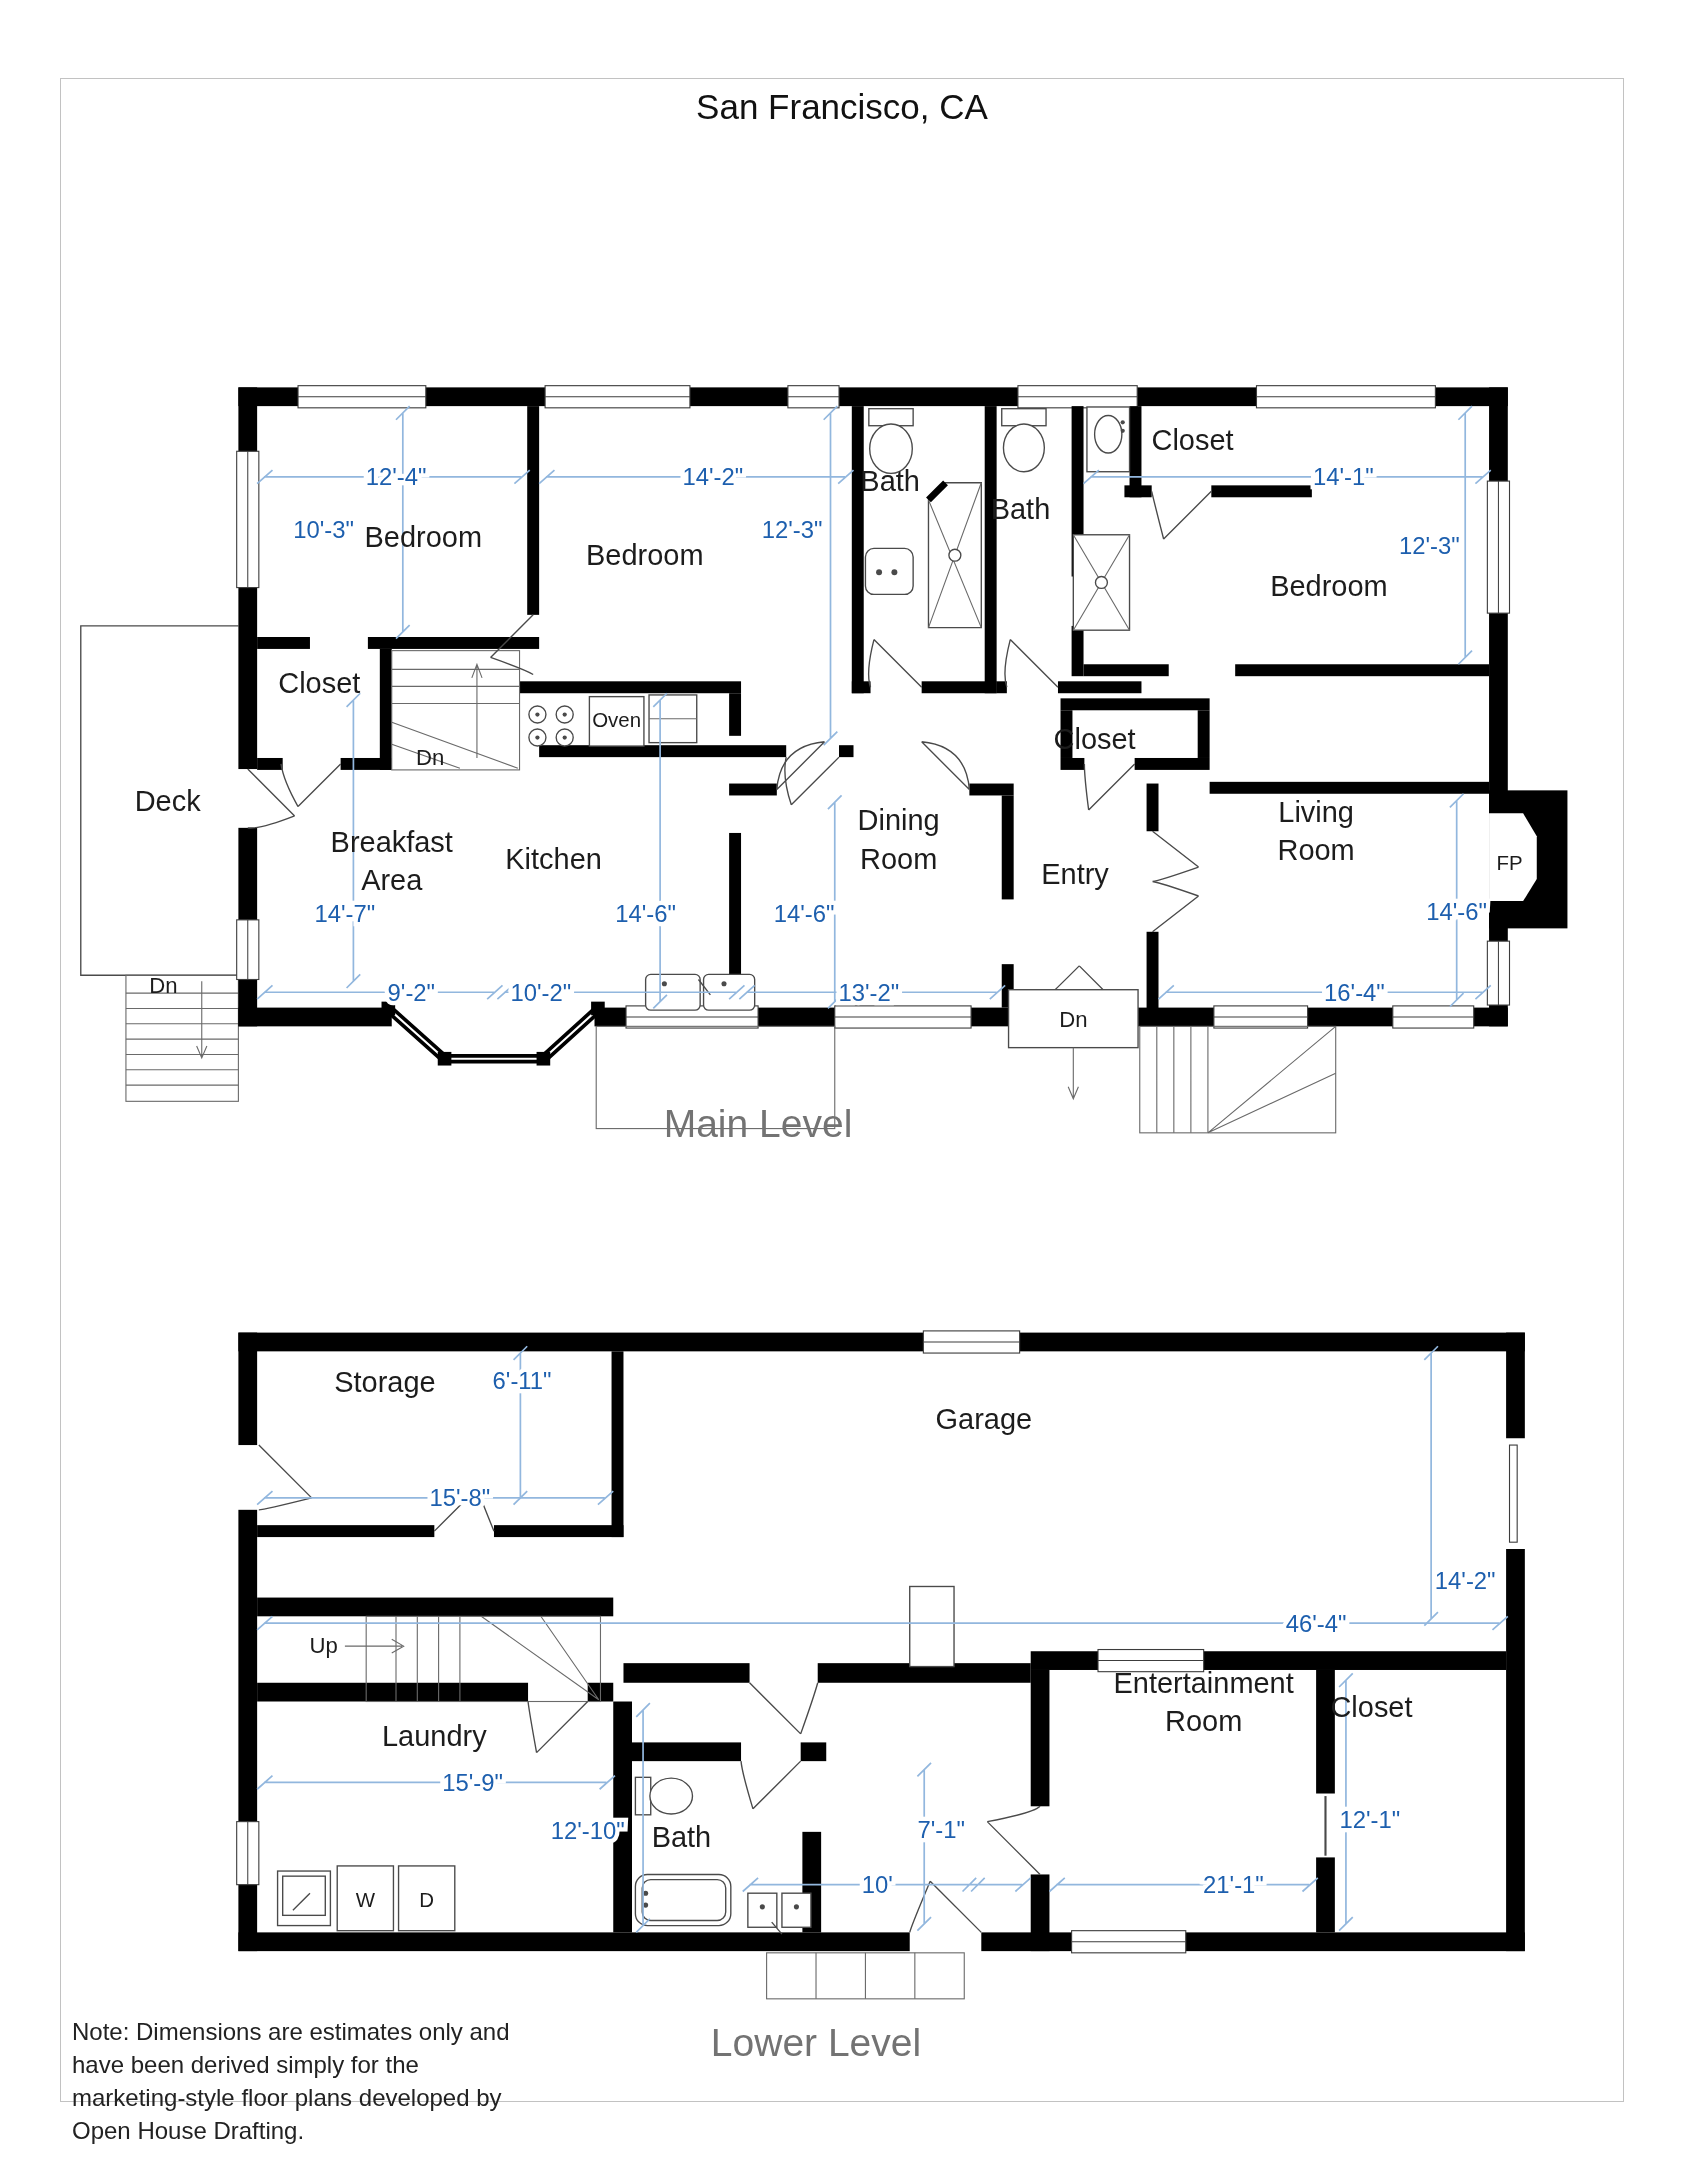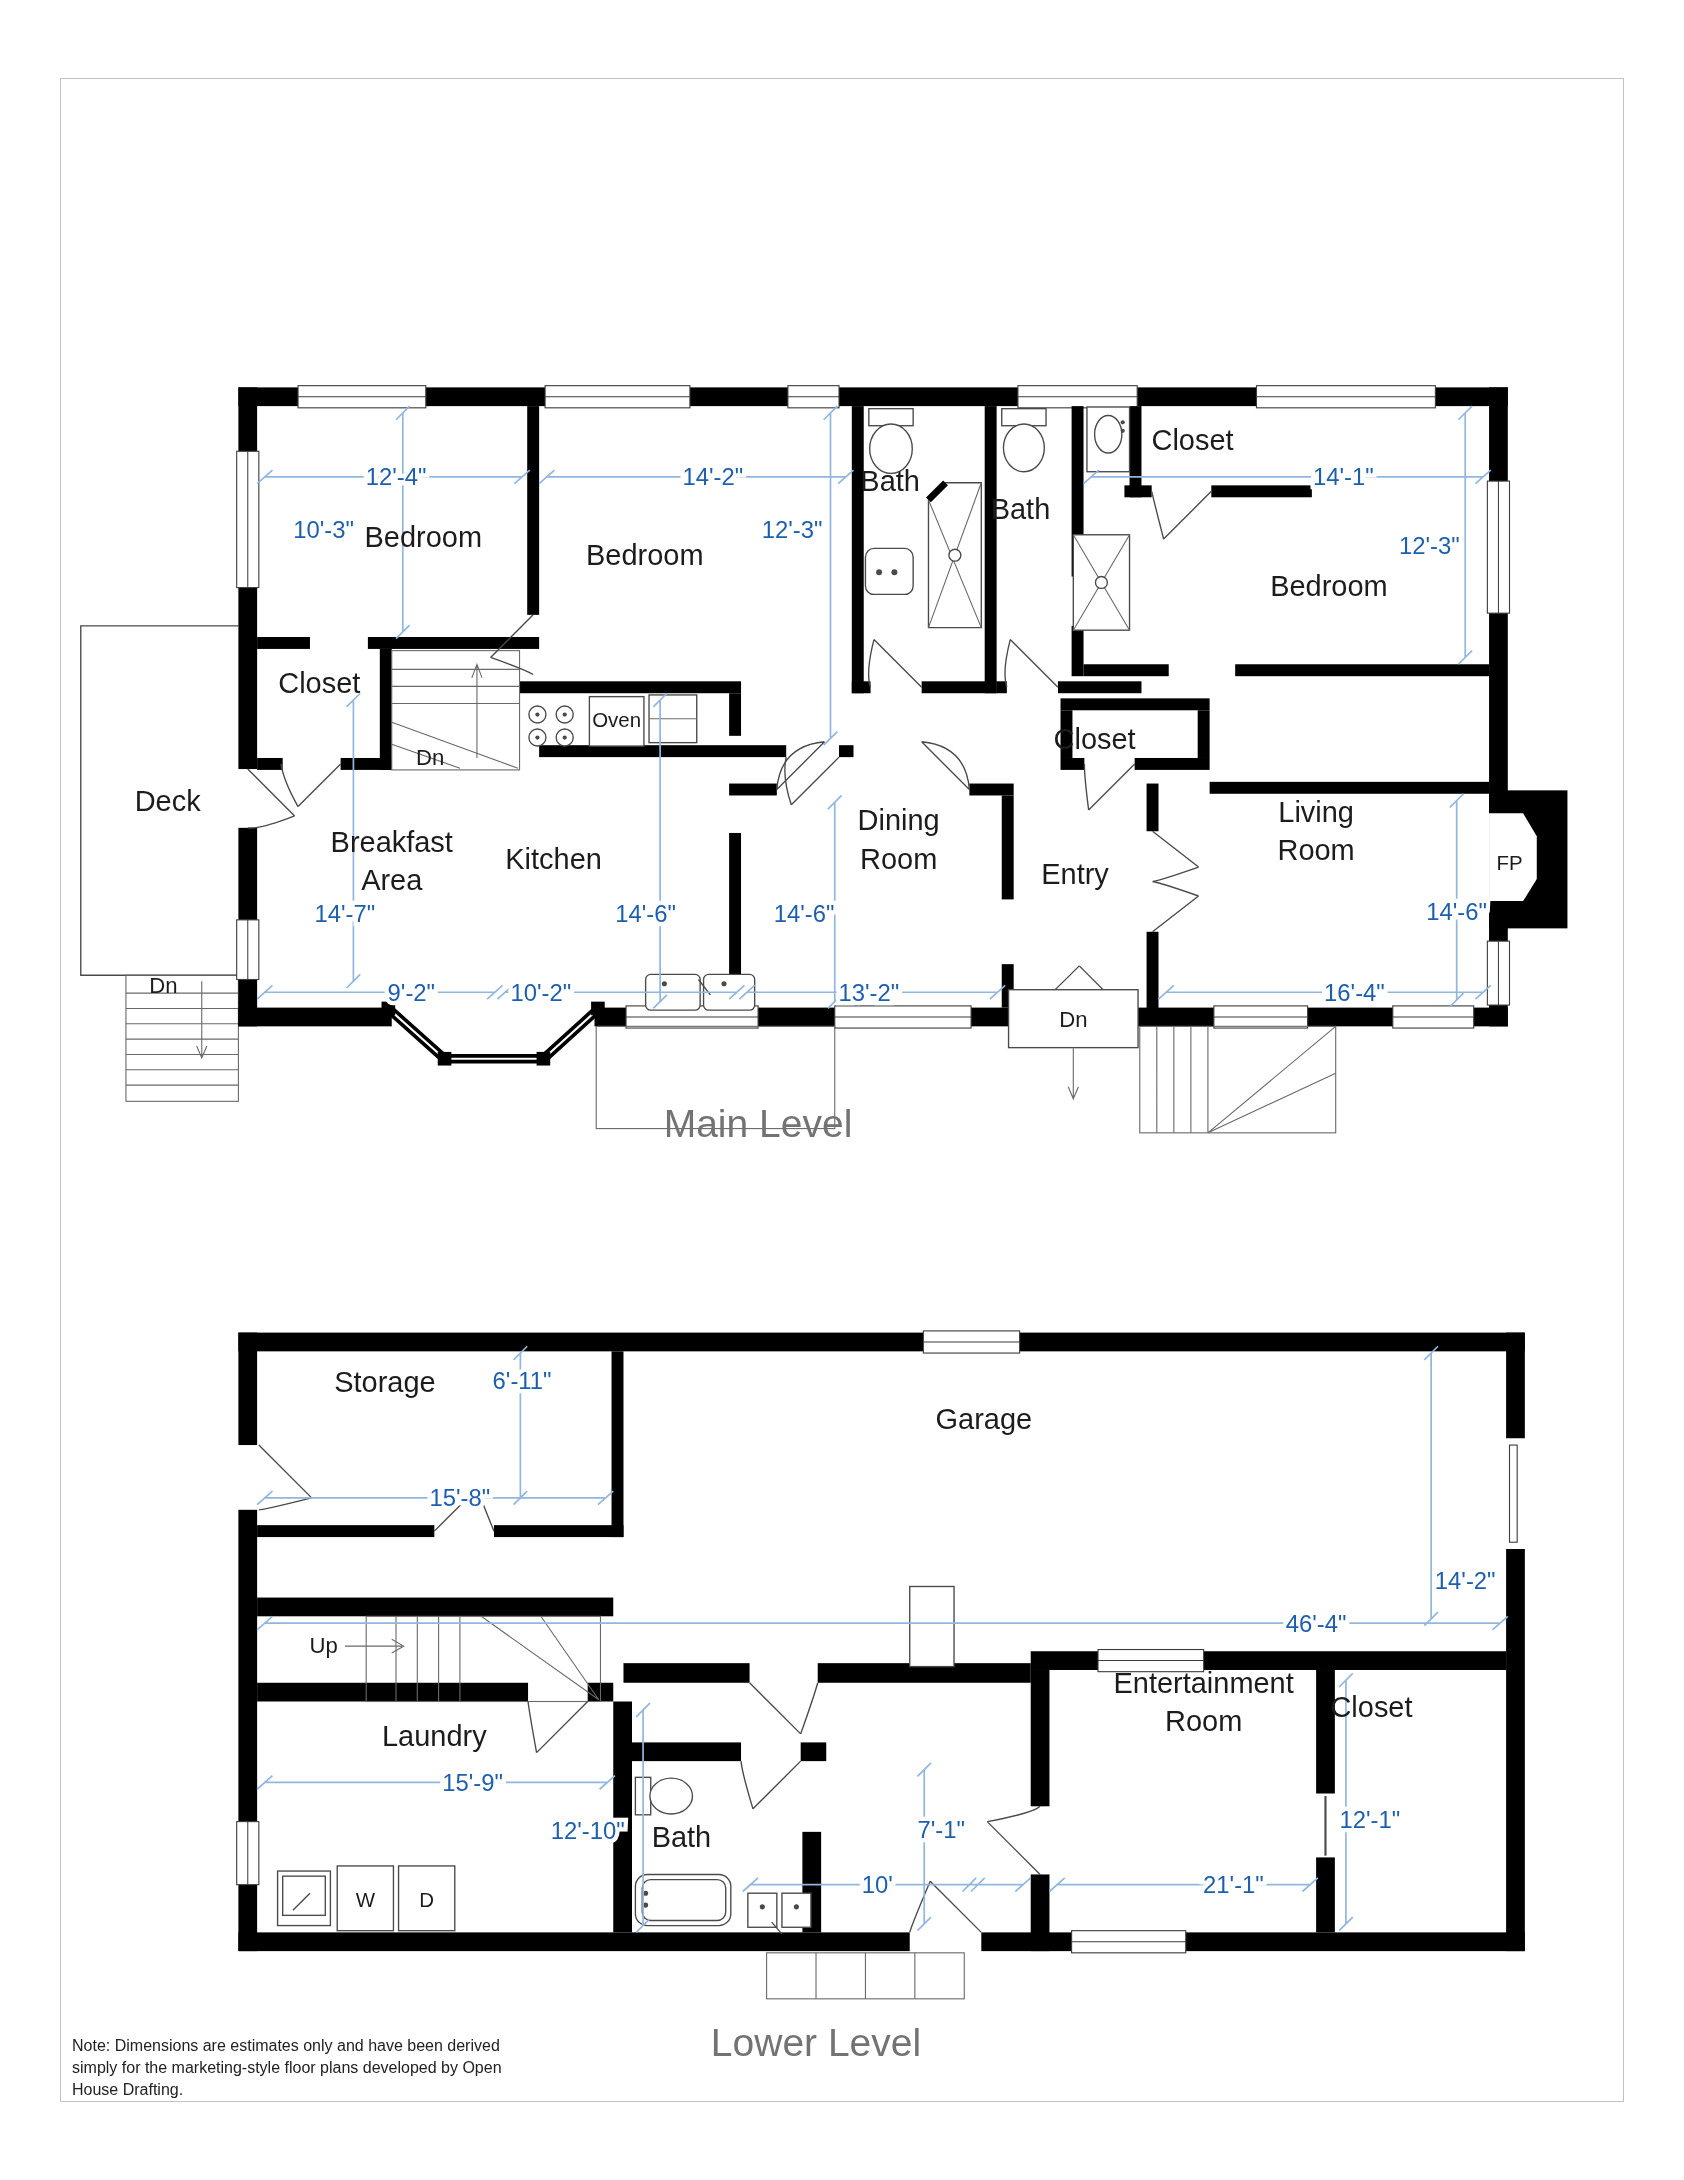--- a/index.html
+++ b/index.html
@@ -5,21 +5,21 @@
   html,body{margin:0;padding:0;}
   body{width:1685px;height:2181px;background:#fff;position:relative;overflow:hidden;
        font-family:"Liberation Sans",sans-serif;color:#1c1c1c;}
   .page-border{position:absolute;left:60px;top:78px;width:1562px;height:2022px;
        border:0.9px solid #c2c2c2;}
   .title-wrap{position:absolute;left:842px;top:68px;transform:translateX(-50%);text-align:center;}
   .title{font-size:55px;font-weight:500;letter-spacing:0.9px;color:#111;
        padding:0 39px 12px 39px;border-bottom:1.7px solid #8a8a8a;display:inline-block;white-space:nowrap;}
   .subtitle{font-size:35px;font-weight:400;color:#111;margin-top:19px;}
   .level-title{position:absolute;transform:translate(-50%,-50%);font-size:39px;color:#737373;white-space:nowrap;}
-  .note{position:absolute;left:72px;top:2015px;width:460px;font-size:16px;line-height:1.38;color:#222;margin-top:20px;}
+  .note{position:absolute;left:72px;top:2015px;width:460px;font-size:24px;line-height:1.38;color:#222;}
   svg{position:absolute;}
   svg text{font-family:"Liberation Sans",sans-serif;}
   .room{font-size:34px;fill:#1c1c1c;text-anchor:middle;}
   .mini{font-size:24px;fill:#1c1c1c;text-anchor:middle;}
   .dn{font-size:26px;fill:#1c1c1c;text-anchor:middle;}
   .dim{font-size:28px;font-weight:500;fill:#1d5fae;text-anchor:middle;
        stroke:#fff;stroke-width:10px;paint-order:stroke;}
   .wall{fill:#000;}
   .thin{stroke:#4a4a4a;stroke-width:1.6;fill:none;}
   .thin2{stroke:#6a6a6a;stroke-width:1.3;fill:none;}
@@ -28,20 +28,21 @@
   .winl{stroke:#3c3c3c;stroke-width:1.2;fill:none;}
   .gap{fill:#fff;}
   .dimln{stroke:#92b7de;stroke-width:2;fill:none;}
 </style>
 </head>
 <body>
 
 <div class="page-border"></div>
 
 <div class="title-wrap">
+  <div class="subtitle">San Francisco, CA</div>
 </div>
 
 <svg style="left:68px;top:383px" width="1525" height="767" viewBox="0 0 1790 900">
 
   <g>
     <path class="thin" d="M200 285 L15 285 L15 695 L200 695"></path>
     <rect class="thin2" x="68" y="695" width="132" height="148" fill="none"></rect>
     <path class="thin2" d="M68 716 H200 M68 734 H200 M68 752 H200 M68 770 H200 M68 788 H200 M68 806 H200 M68 824 H200"></path>
     <path class="thin2" d="M157 702 L157 790 M151 778 L157 792 L163 778"></path>
   </g>

